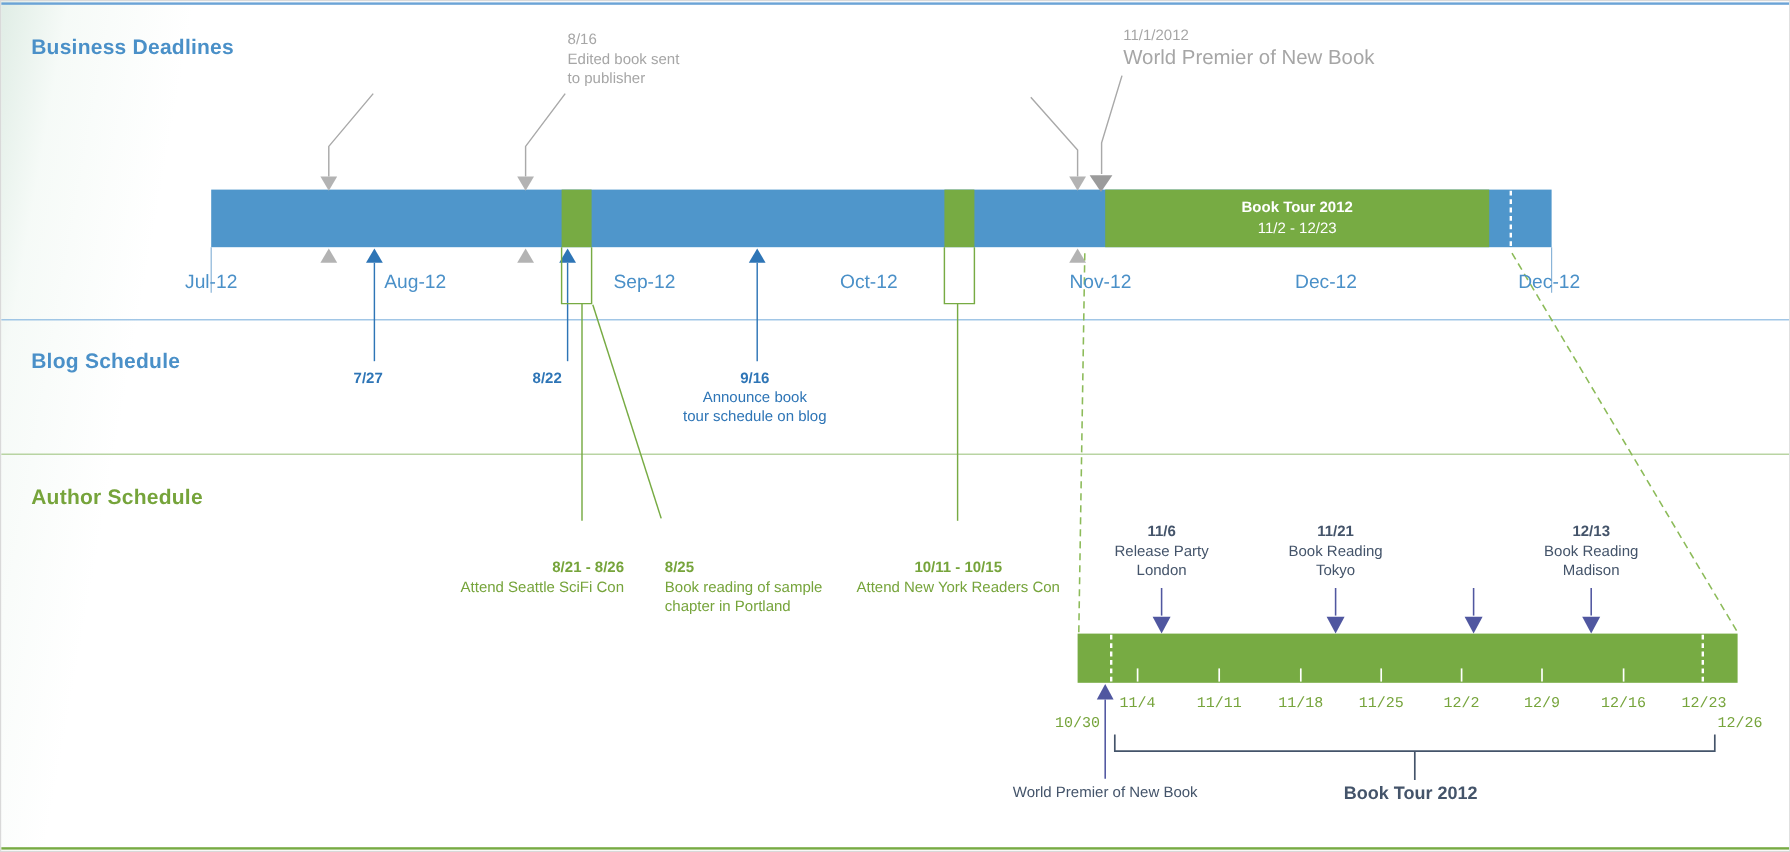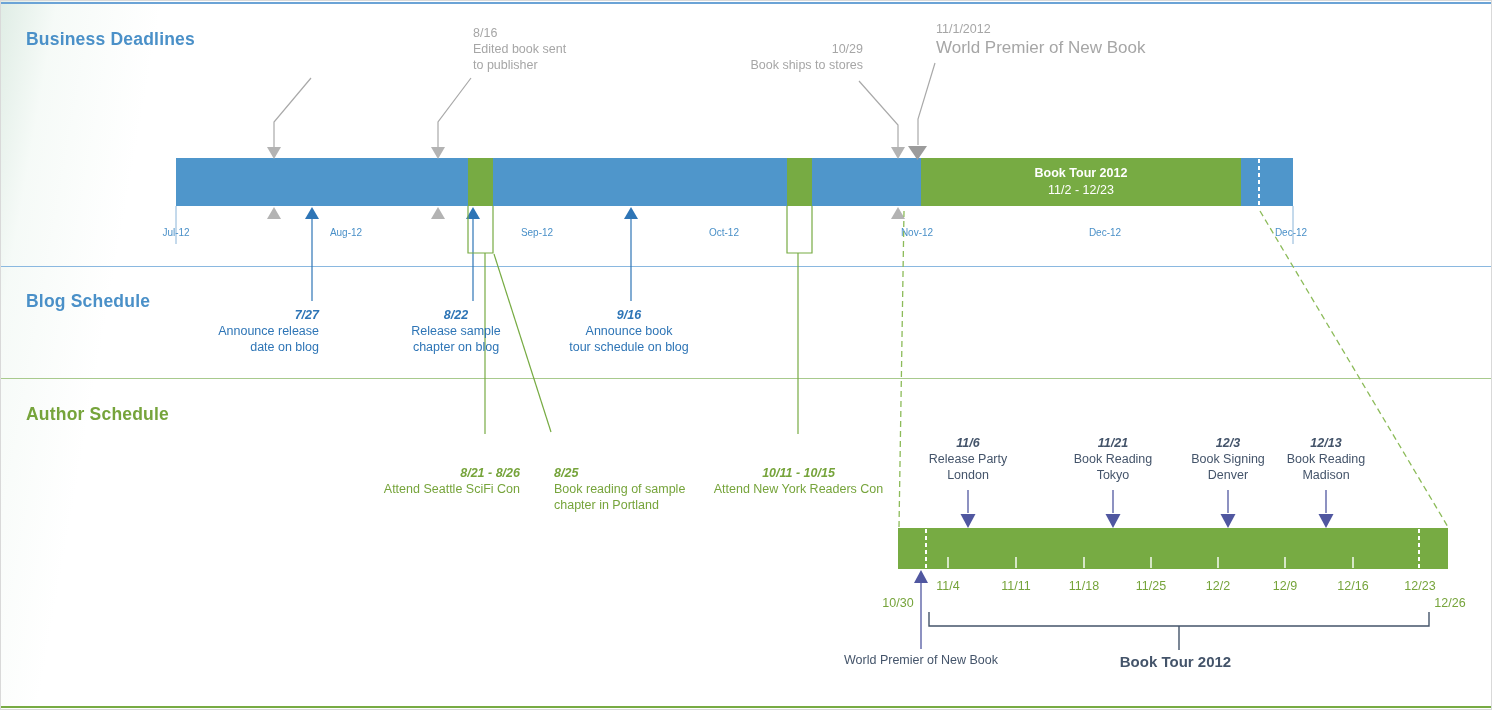--- a/index.html
+++ b/index.html
@@ -23,26 +23,26 @@
                justify-content:center; align-items:center; color:#fff;
                font-size:12.5px; line-height:17px; }
   .seg-label .t1 { font-weight:600; }
 
   .note { font-size:12.5px; line-height:16px; }
   .gray  { color:#a6a6a6; }
   .gray-big { color:#a6a6a6; font-size:17px; line-height:22px; }
   .blue  { color:#2e75b6; }
   .green { color:#76a43b;margin-top:29px; }
   .navy  { color:#44546a; }
-  .bold  { font-weight:bold;font-style:italic; }
+  .bold  { font-weight:bold; }
   .ctr { text-align:center; }
   .rgt { text-align:right; }
 
-  .axis-label { font-size:10px; color:#4a90c8; text-align:center; }
-  .sub-axis-label { font-size:12.5px; color:#76a43b; text-align:center; }
+  .axis-label { font-size:16px; color:#4a90c8; text-align:center; }
+  .sub-axis-label { font-size:12.5px; color:#76a43b; text-align:center;font-family:Liberation Mono, monospace; }
 
   .hline { position:absolute; left:0; width:100%; height:0; }
   #rule-top    { top:1px;  border-top:2px solid #6ba3d6; }
   #rule-mid1   { top:265px; border-top:1px solid #8ab8e0; }
   #rule-mid2   { top:377px; border-top:1px solid #a8ca8d; }
   #rule-bottom { top:705px; border-top:2.5px solid #77ab43; }
 
   svg.overlay { position:absolute; left:0; top:0; }
   .bracket-title { font-size:15px; font-weight:bold; color:#44546a; text-align:center; }
 </style>
@@ -134,46 +134,38 @@
 
   <div class="abs heading h-blue" style="left:25px;top:28px">Business Deadlines</div>
   <div class="abs heading h-blue" style="left:25px;top:290px">Blog Schedule</div>
   <div class="abs heading h-green" style="left:25px;top:403px">Author Schedule</div>
 
   <div class="abs note gray" style="left:472px;top:24px;width:140px">
     <div>8/16</div>
     <div class="pre">Edited book sent
 to publisher</div>
   </div>
-  <div class="abs note gray rgt" style="left:702px;top:40px;width:160px">
-    <div>10/29</div>
-    <div class="pre">Book ships to stores</div>
-  </div>
   <div class="abs note gray" style="left:935px;top:20px;width:270px">
     <div>11/1/2012</div>
     <div class="gray-big">World Premier of New Book</div>
   </div>
 
   <div class="abs axis-label" style="left:140px;top:226px;width:70px">Jul-12</div>
   <div class="abs axis-label" style="left:310px;top:226px;width:70px">Aug-12</div>
   <div class="abs axis-label" style="left:501px;top:226px;width:70px">Sep-12</div>
   <div class="abs axis-label" style="left:688px;top:226px;width:70px">Oct-12</div>
   <div class="abs axis-label" style="left:881px;top:226px;width:70px">Nov-12</div>
   <div class="abs axis-label" style="left:1069px;top:226px;width:70px">Dec-12</div>
   <div class="abs axis-label" style="left:1255px;top:226px;width:70px">Dec-12</div>
 
   <div class="abs note blue rgt" style="left:158px;top:306px;width:160px">
     <div class="bold">7/27</div>
-    <div class="pre">Announce release
-date on blog</div>
   </div>
   <div class="abs note blue ctr" style="left:375px;top:306px;width:160px">
     <div class="bold">8/22</div>
-    <div class="pre">Release sample
-chapter on blog</div>
   </div>
   <div class="abs note blue ctr" style="left:538px;top:306px;width:180px">
     <div class="bold">9/16</div>
     <div class="pre">Announce book
 tour schedule on blog</div>
   </div>
 
   <div class="abs note green rgt" style="left:357px;top:435px;width:162px">
     <div class="bold">8/21 - 8/26</div>
     <div class="pre">Attend Seattle SciFi Con</div>
@@ -190,25 +182,20 @@
 
   <div class="abs note navy ctr" style="left:902px;top:434px;width:130px">
     <div class="bold">11/6</div>
     <div class="pre">Release Party
 London</div>
   </div>
   <div class="abs note navy ctr" style="left:1047px;top:434px;width:130px">
     <div class="bold">11/21</div>
     <div class="pre">Book Reading
 Tokyo</div>
-  </div>
-  <div class="abs note navy ctr" style="left:1162px;top:434px;width:130px">
-    <div class="bold">12/3</div>
-    <div class="pre">Book Signing
-Denver</div>
   </div>
   <div class="abs note navy ctr" style="left:1260px;top:434px;width:130px">
     <div class="bold">12/13</div>
     <div class="pre">Book Reading
 Madison</div>
   </div>
 
   <div class="abs sub-axis-label" style="left:917px;top:578px;width:60px">11/4</div>
   <div class="abs sub-axis-label" style="left:985px;top:578px;width:60px">11/11</div>
   <div class="abs sub-axis-label" style="left:1053px;top:578px;width:60px">11/18</div>

